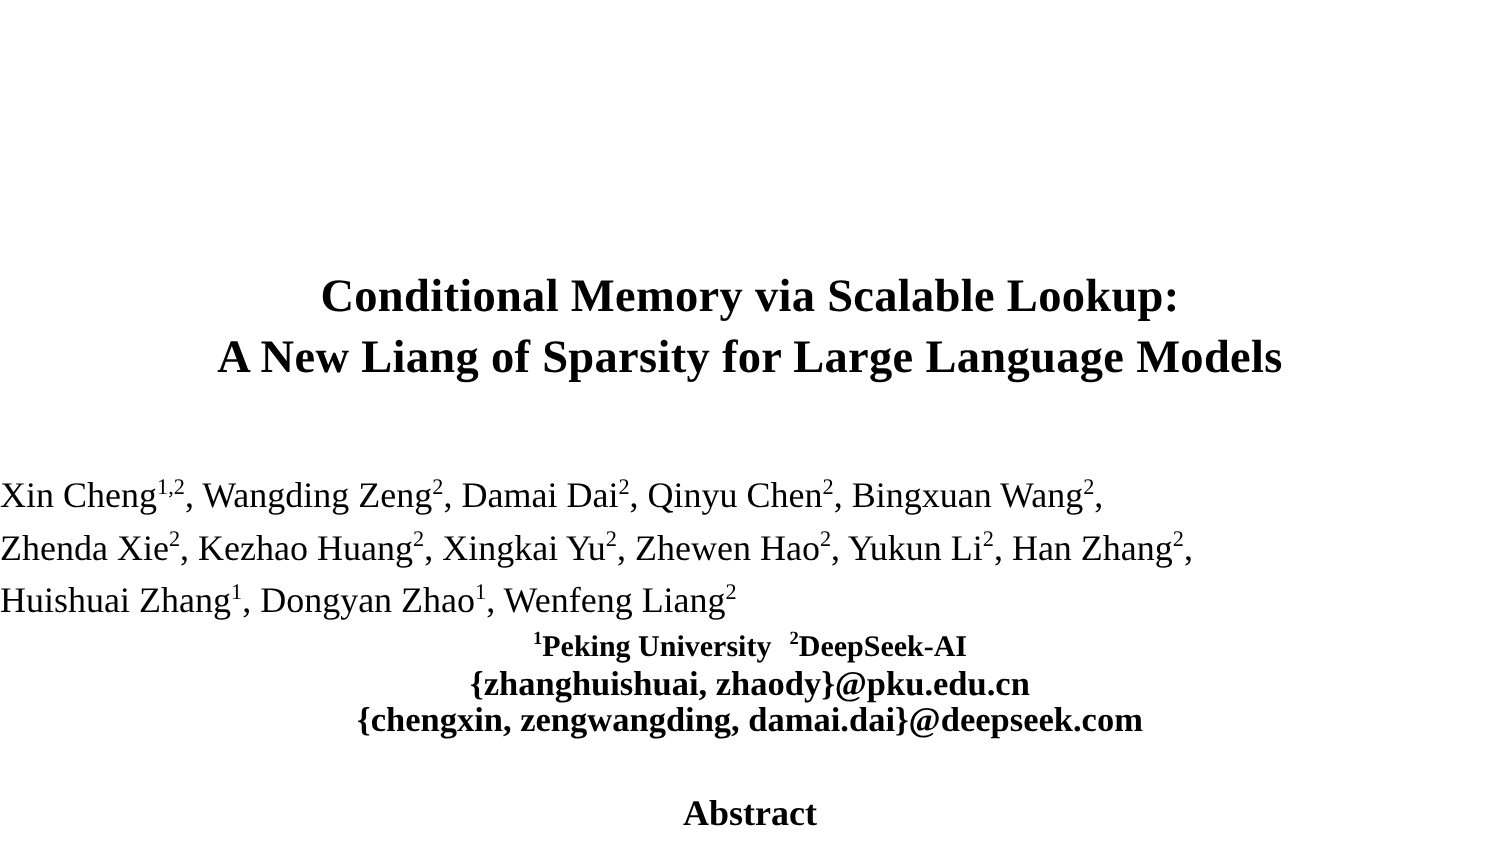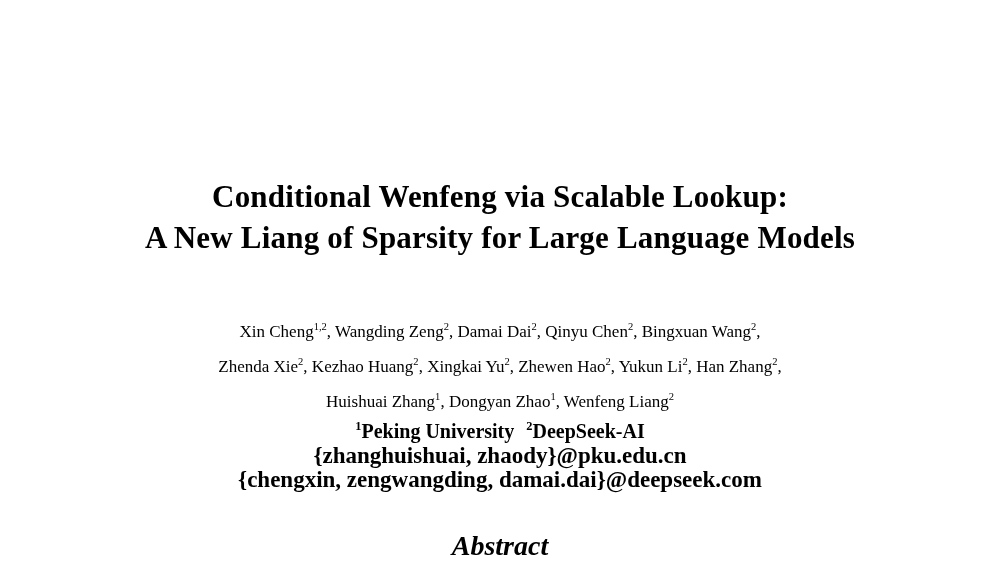--- a/index.html
+++ b/index.html
@@ -50,22 +50,22 @@
     top: 176px; left: 0; right: 0;
     text-align: center;
     font-weight: 700;
     font-size: 31px;
     line-height: 41px;
     letter-spacing: 0.2px;
   }
   .authors {
     position: absolute;
     top: 314px; left: 0; right: 0;
-    text-align: center;
-    font-size: 17px;
+    text-align: left;
+    font-size: 24px;
     line-height: 35px;
     font-weight: 400;
   }
   .authors sup, .affiliations sup {
     font-size: 62%;
     line-height: 0;
   }
   .affiliations {
     position: absolute;
     top: 419px; left: 0; right: 0;
@@ -81,32 +81,31 @@
     text-align: center;
     font-weight: 700;
     font-size: 23px;
     line-height: 24px;
   }
   .abstract-heading {
     position: absolute;
     top: 530px; left: 0; right: 0;
     text-align: center;
     font-weight: 700;
-    font-size: 28px;
-    font-style: italic;
+    font-size: 24px;
   }
 </style>
 </head>
 <body>
 
 <div class="page">
 
 
   <div class="title">
-    <div>Conditional Wenfeng via Scalable Lookup:</div>
+    <div>Conditional Memory via Scalable Lookup:</div>
     <div>A New Liang of Sparsity for Large Language Models</div>
   </div>
 
   <div class="authors">
     <div>Xin Cheng<sup>1,2</sup>, Wangding Zeng<sup>2</sup>, Damai Dai<sup>2</sup>, Qinyu Chen<sup>2</sup>, Bingxuan Wang<sup>2</sup>,</div>
     <div>Zhenda Xie<sup>2</sup>, Kezhao Huang<sup>2</sup>, Xingkai Yu<sup>2</sup>, Zhewen Hao<sup>2</sup>, Yukun Li<sup>2</sup>, Han Zhang<sup>2</sup>,</div>
     <div>Huishuai Zhang<sup>1</sup>, Dongyan Zhao<sup>1</sup>, Wenfeng Liang<sup>2</sup></div>
   </div>
 
   <div class="affiliations">

